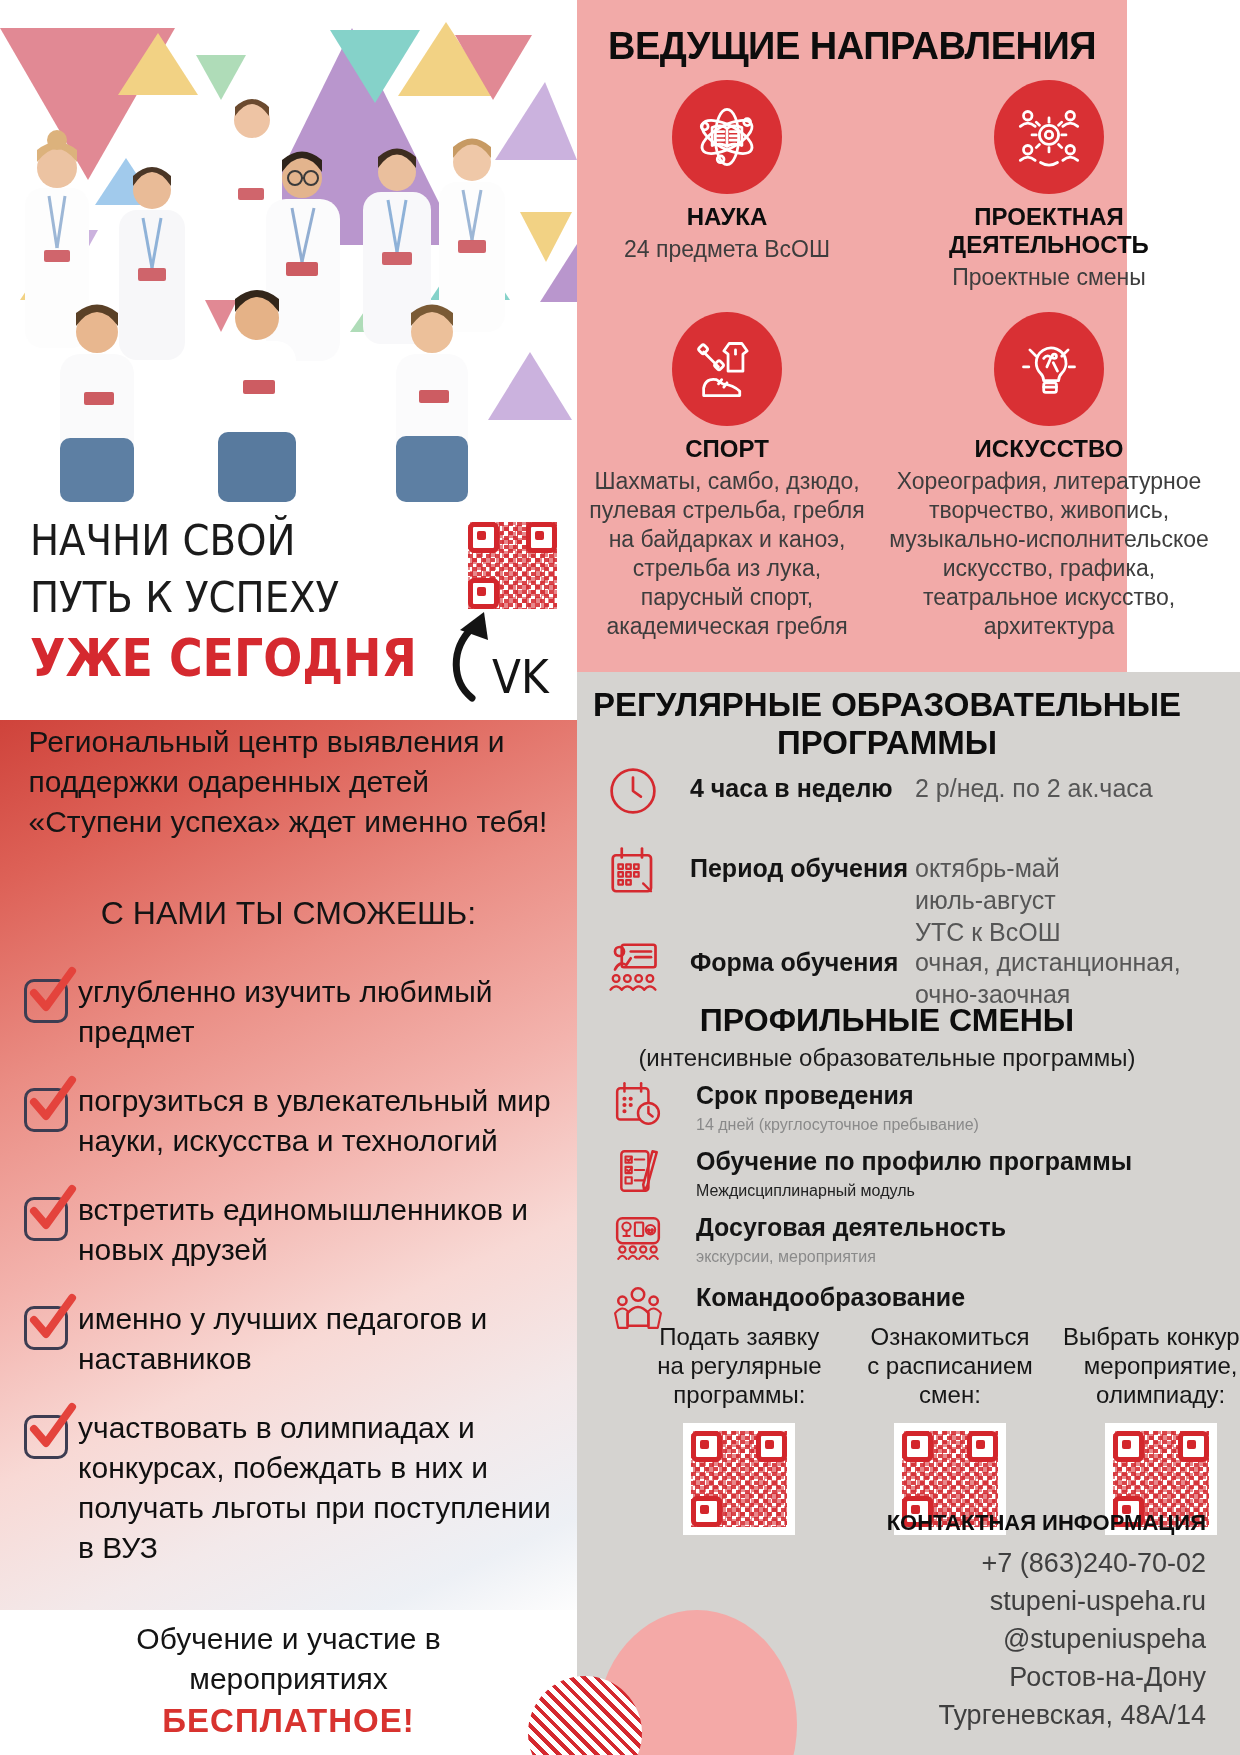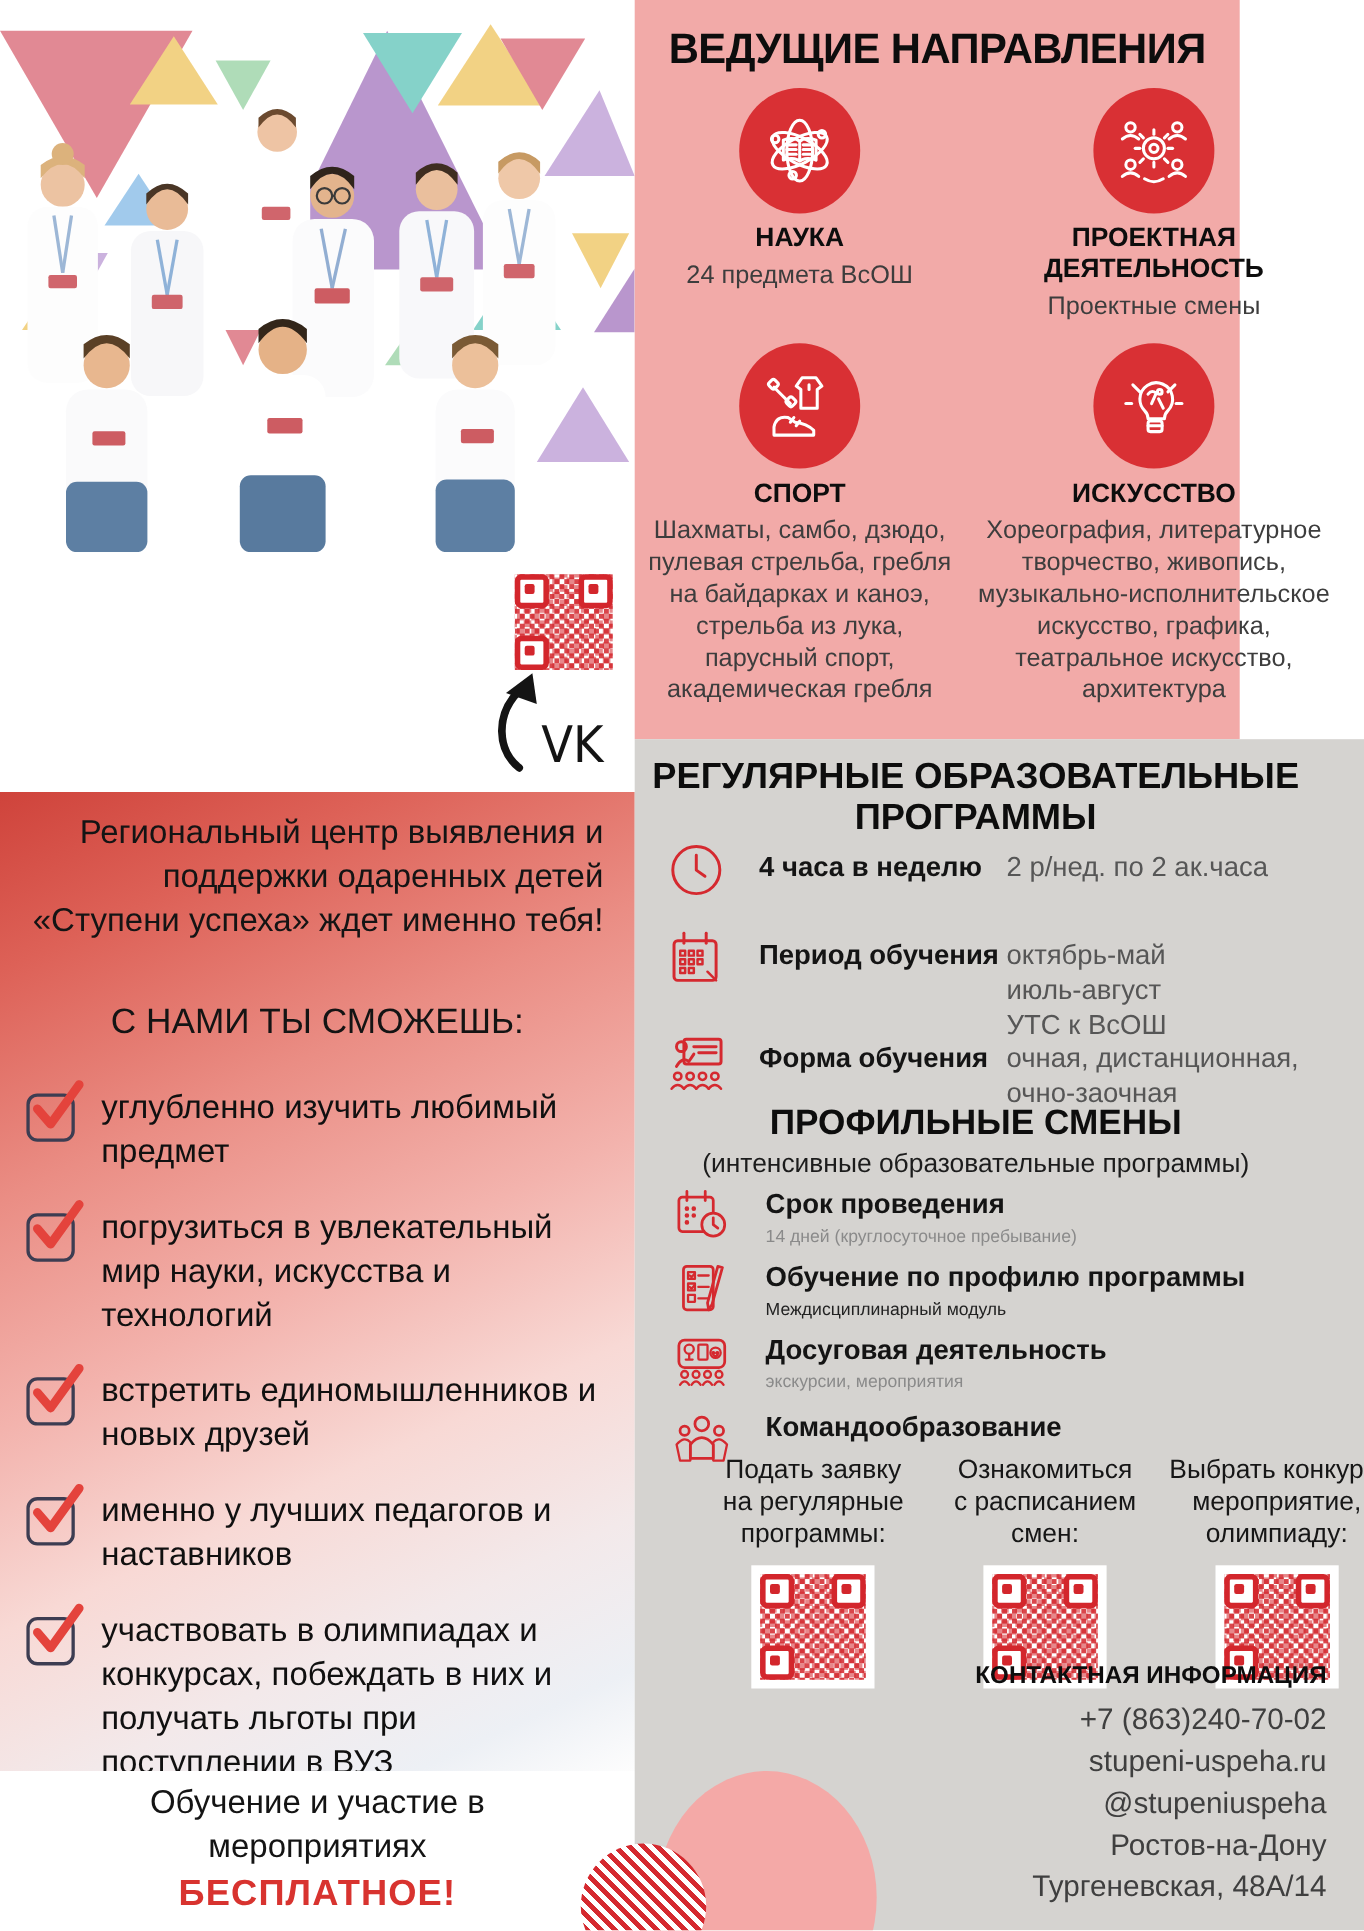--- a/index.html
+++ b/index.html
@@ -18,25 +18,25 @@
   .qr .fp{position:absolute;width:21px;height:21px;border:5px solid #d3262c;border-radius:6px;background:#fff;}
   .qr .fp::after{content:"";position:absolute;left:4px;top:4px;width:9px;height:9px;background:#d3262c;border-radius:2px;}
   .qr .fp.tl{left:0;top:0;} .qr .fp.tr{right:0;top:0;} .qr .fp.bl{left:0;bottom:0;}
   .hero-qr{position:absolute;left:468px;top:20px;width:89px;height:87px;}
   .vk-arrow{position:absolute;left:450px;top:108px;width:50px;height:92px;}
   .vk-label{position:absolute;left:492px;top:148px;font-family:"DejaVu Sans",sans-serif;
             font-size:46px;font-weight:400;color:#141414;transform:scaleX(.92);transform-origin:left;}
   .red-block{position:absolute;left:0;top:720px;width:577px;height:890px;
              background:linear-gradient(155deg,#cf433b 0%,#dd6157 14%,#ea8d84 32%,#f3b3ad 50%,
                         #f8d9d5 66%,#f3e9ea 80%,#edf0f5 92%,#fdfdfd 100%);}
-  .intro-par{margin:0 auto;padding-top:17px;width:520px;text-align:right;
+  .intro-par{margin:0 auto;padding-top:2px;width:520px;text-align:left;
              font-size:30px;line-height:40px;color:#141414;}
   .intro-sub{margin:52px auto 0;text-align:center;font-size:32px;line-height:38px;color:#141414;font-weight:400;}
   .checklist{list-style:none;margin:40px 0 0;padding:0 14px 0 24px;}
-  .checklist li{display:flex;align-items:flex-start;margin-bottom:29px;gap:14px;}
+  .checklist li{display:flex;align-items:flex-start;margin-bottom:29px;}
   .cbox{position:relative;flex:0 0 44px;width:44px;height:44px;margin-top:3px;}
   .cbox .sq{position:absolute;left:0;top:4px;width:38px;height:38px;border:3px solid #3d3d52;border-radius:10px;background:transparent;}
   .cbox svg{position:absolute;left:2px;top:-10px;width:52px;height:52px;}
   .chk-text{font-size:30px;line-height:40px;color:#101010;padding-left:10px;}
   .free-note{position:absolute;left:0;top:1610px;width:577px;height:145px;background:#fff;
              text-align:center;font-size:30px;line-height:40px;color:#141414;padding-top:9px;box-sizing:border-box;}
   .free-note .hl{font-size:33px;font-weight:700;color:#d8332f;letter-spacing:1px;margin-top:2px;}
   
   .pink-panel{position:absolute;left:577px;top:0;width:550px;height:672px;background:#f2aaa8;}
   .pink-heading{margin:0;padding-top:24px;text-align:center;font-size:38px;line-height:42px;
@@ -179,20 +179,25 @@
           <circle cx="432" cy="332" r="21" fill="#ecc09a"></circle>
           <path d="M411,326 q21,-28 42,0 l0,-13 q-21,-17 -42,0 z" fill="#7a5a35"></path>
           <rect x="396" y="354" width="72" height="104" rx="20" fill="#fbfbfc"></rect>
           <rect x="396" y="436" width="72" height="66" rx="10" fill="#5d7fa3"></rect>
           <rect x="419" y="390" width="30" height="13" rx="2" fill="#c43f47" opacity=".85"></rect>
         </g>
     </g>
   </svg>
 
   <section class="hero">
+    <h1 class="hero-title" style="margin:0;">
+      <span class="ln">НАЧНИ СВОЙ</span>
+      <span class="ln">ПУТЬ К УСПЕХУ</span>
+      <span class="ln ln3">УЖЕ СЕГОДНЯ</span>
+    </h1>
     <div class="qr hero-qr">
       <span class="fp tl"></span>
       <span class="fp tr"></span>
       <span class="fp bl"></span>
     </div>
     <svg class="vk-arrow" viewBox="0 0 50 92">
       <path d="M22,88 C2,72 0,40 22,18" stroke="#141414" stroke-width="7" fill="none" stroke-linecap="round"></path>
       <polygon points="10,20 34,2 38,30" fill="#141414"></polygon>
     </svg>
     <div class="vk-label">VK</div>

